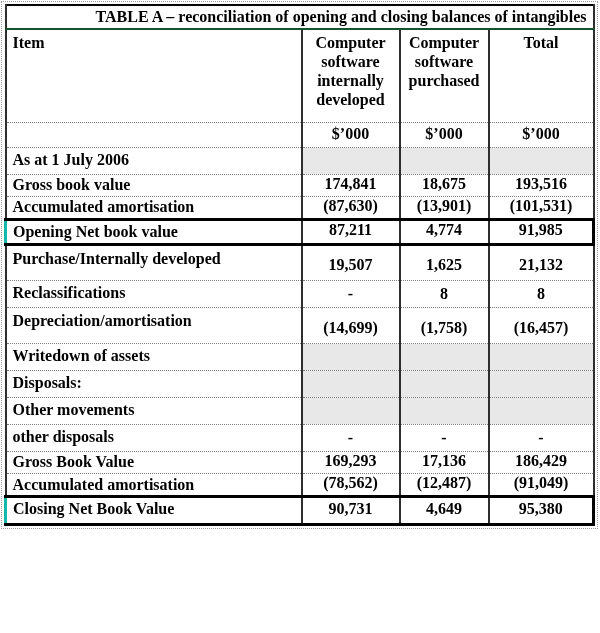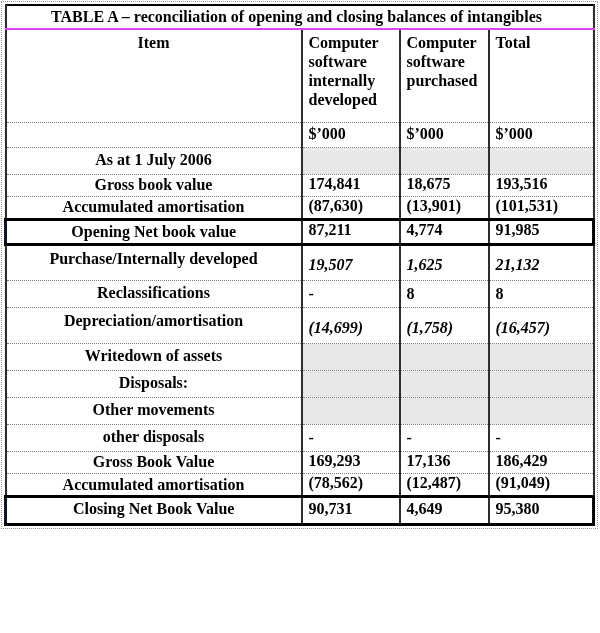--- a/index.html
+++ b/index.html
@@ -36,64 +36,64 @@
     border-left: 2px solid #2e2e2e;
     border-right: 2px solid #2e2e2e;
     padding: 0 6px;
     overflow: hidden;
     box-sizing: border-box;
   }
   
   tr.title-row td {
     height: 24px;
     font-weight: 700;
-    text-align: center;
+    text-align: right;
     vertical-align: middle;
     padding-left: 0;
-    border-bottom: 2px solid #d946ef;
+    border-bottom: 2px solid #14532d;
   }
   
   tr.header-row th {
     height: 93px;
     vertical-align: top;
     padding-top: 3px;
     font-weight: 700;
     line-height: 19px;
   }
   tr.unit-row td {
     height: 25px;
     font-weight: 700;
     vertical-align: middle;
   }
-  .lbl { text-align: center; }
-  .num { text-align: left; margin-left: 16px; }
+  .lbl { text-align: left; }
+  .num { text-align: center; margin-left: 16px; }
   tbody td.num {
     font-weight: 700;
     vertical-align: bottom;
     padding-bottom: 3px;
   }
   tbody td.lbl {
     font-weight: 700;
     vertical-align: middle;
   }
   tr.bold td.lbl { font-weight: 700; }
   tr.shaded td.num { background: #e8e8e8; }
   
   tr.sz-s  { height: 22px; }
   tr.sz-m  { height: 27px; }
   tr.sz-l  { height: 36px; }
   tr.sz-xl { height: 48px; }
   tr.sz-cl { height: 28px; }
   tr.sz-l td.lbl, tr.sz-xl td.lbl { vertical-align: top; padding-top: 4px; margin-left: 20px; }
-  tr.sz-l td.num, tr.sz-xl td.num { padding-bottom: 5px; font-style: italic; }
+  tr.sz-l td.num, tr.sz-xl td.num { padding-bottom: 5px; }
   tr.sz-cl td.lbl { vertical-align: bottom; padding-bottom: 5px; font-weight: 700; }
   tr.sz-cl td.num { padding-bottom: 5px; }
   
   tr.boxed td { border-top: 3px solid #000; border-bottom: 3px solid #000; }
-  tr.boxed td:first-child { border-left: 3px solid #0f172a; font-family: Liberation Serif, serif; }
+  tr.boxed td:first-child { border-left: 3px solid #14b8a6; font-family: Liberation Serif, serif; }
   tr.boxed td:last-child  { border-right: 3px solid #000; }
 </style>
 </head>
 <body>
 
 <div class="page">
   <div class="sheet">
     <table class="fin">
       <colgroup>
         <col style="width:296px">

